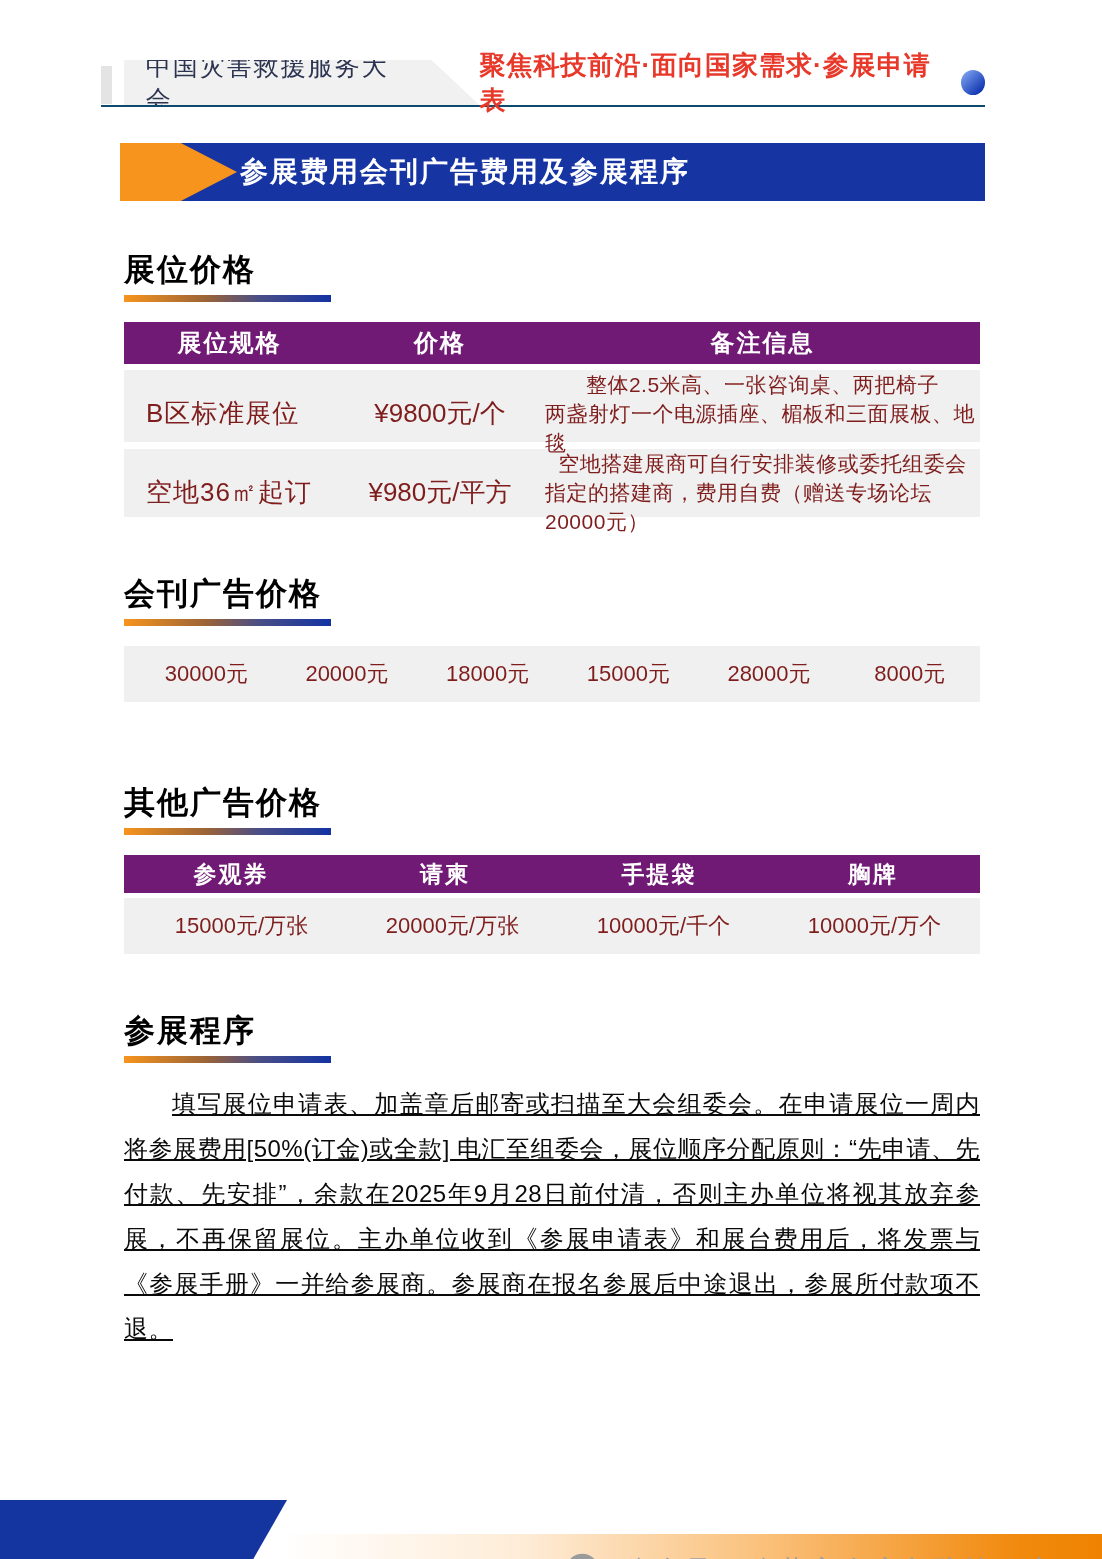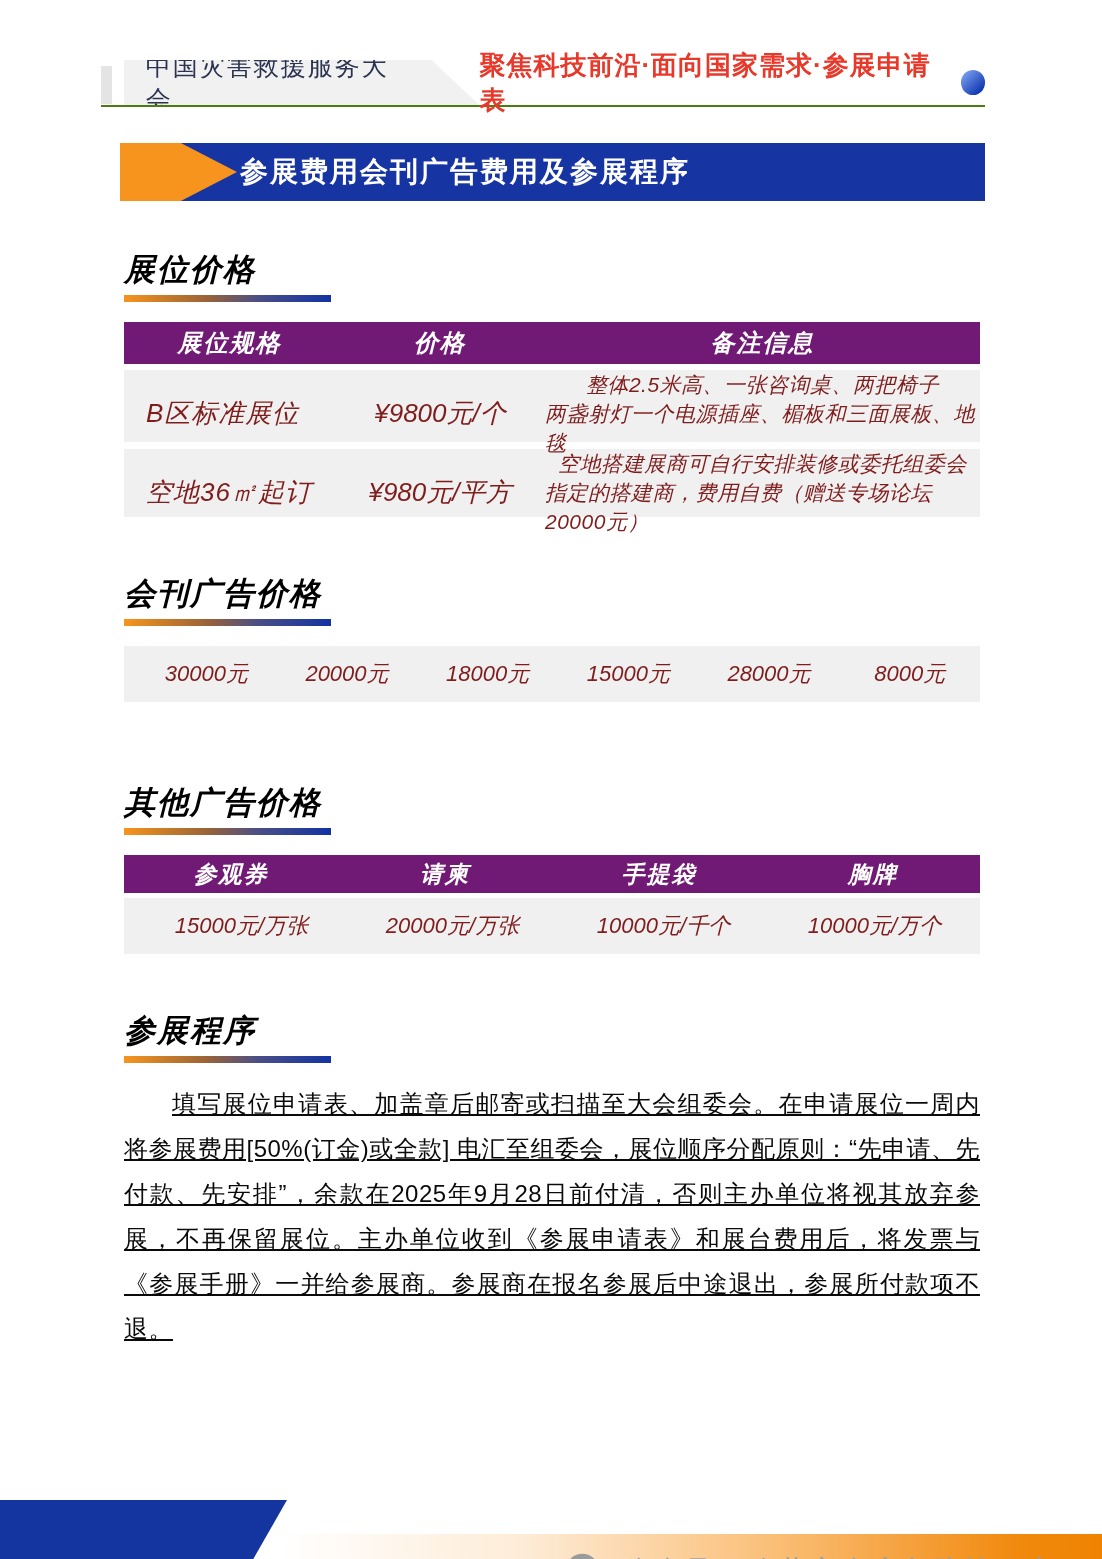--- a/index.html
+++ b/index.html
@@ -9,21 +9,21 @@
     font-family:"Liberation Sans","DejaVu Sans",sans-serif;
     position:relative; overflow:hidden; color:#111;
   }
   .page { position:relative; width:1102px; height:1559px; }
 
   
   .topbar {
     margin:60px 117px 0 101px;
     height:47px;
     display:flex; align-items:stretch;
-    border-bottom:2px solid #4d7c0f;
+    border-bottom:2px solid #0c4a6e;
     position:relative;
   }
   .topbar-tick {
     width:11px; height:38px; background:#e4e4e4;
     align-self:flex-start; margin-top:6px; margin-right:12px;
   }
   .brand-box {
     background:#f1f1f1;
     clip-path:polygon(0 0, calc(100% - 48px) 0, 100% 100%, 0 100%);
     padding:0 70px 0 22px;
@@ -50,21 +50,21 @@
     position:absolute; left:0; top:0; width:117px; height:100%;
     background:#f7941d;
     clip-path:polygon(0 0, 52% 0, 100% 50%, 52% 100%, 0 100%);
   }
   .banner-title {
     color:#fff; font-size:28px; font-weight:700; letter-spacing:2px;
     line-height:58px; padding-left:120px;
   }
 
   
-  .section { margin:48px 122px 0 124px;font-style:italic; }
+  .section { margin:48px 122px 0 124px; }
   .section.s2 { margin-top:56px; }
   .section.s3 { margin-top:80px; }
   .section.s4 { margin-top:56px; }
   .section-title { font-size:31px; font-weight:800; color:#000; letter-spacing:2px; }
   .title-underline {
     width:207px; height:7px; margin-top:4px;
     background:linear-gradient(90deg,#f7941d 0%,#9a6337 40%,#4a4e86 65%,#1333a3 100%);
   }
 
   

